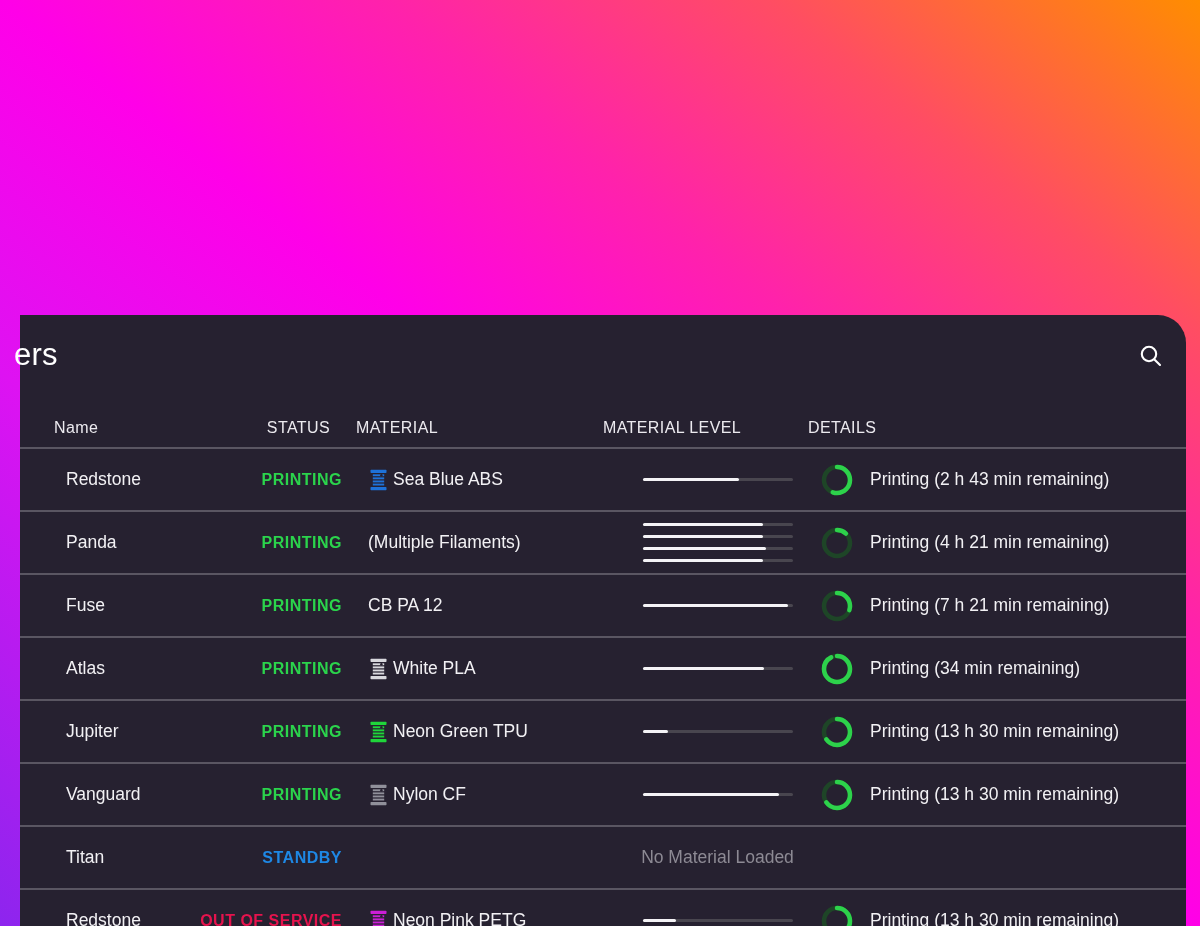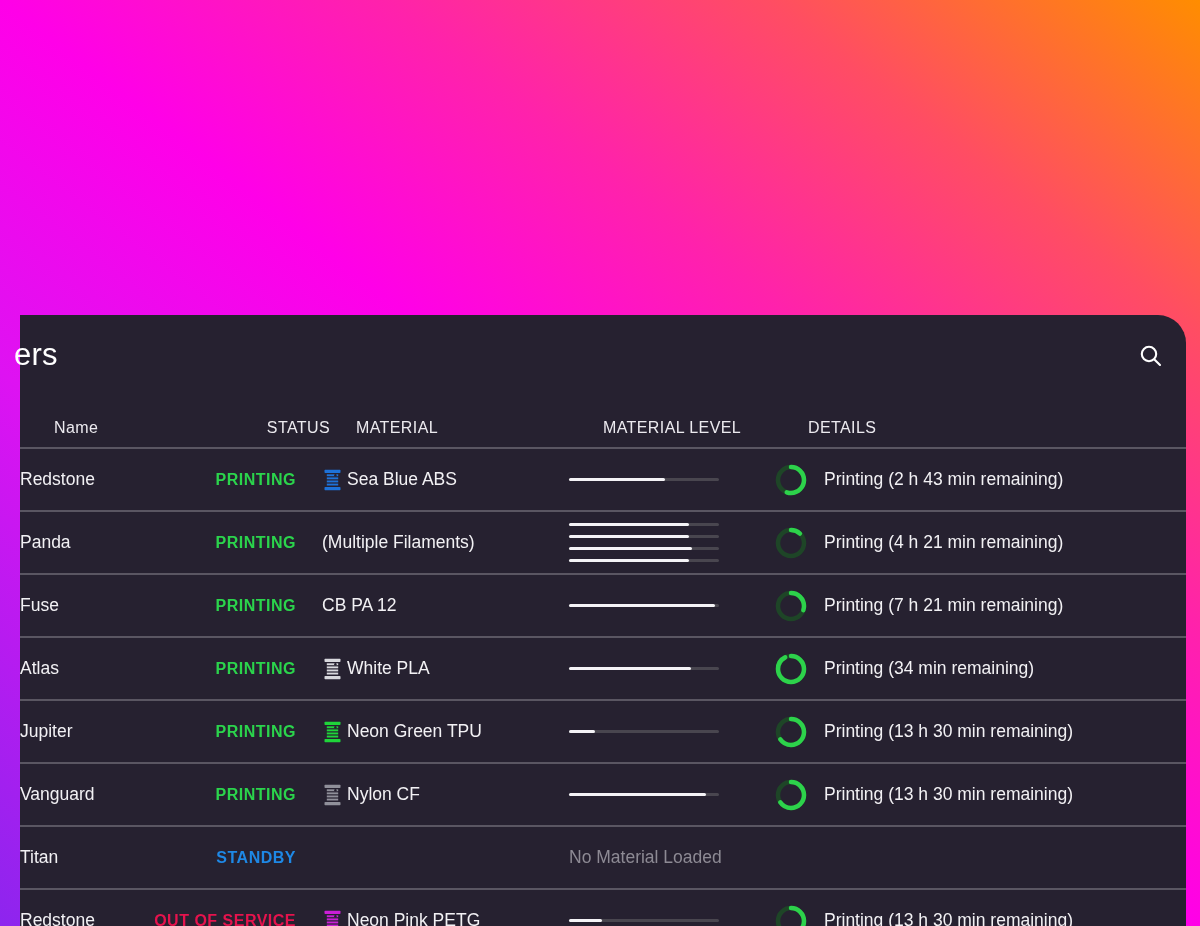--- a/index.html
+++ b/index.html
@@ -24,27 +24,27 @@
   .hdr{
     display:grid;grid-template-columns:120px 156px 273px 205px 1fr;
     align-items:end;height:42px;padding:0 0 10px 34px;box-sizing:content-box;
   }
   .hdr .h{font-size:16px;color:#eceaef;letter-spacing:.4px;font-weight:400;}
   .hdr .h.center{text-align:right;}
   .hdr .h.pad{padding-left:26px;}
   .rows{}
   .row{
     display:grid;grid-template-columns:120px 156px 273px 205px 1fr;
-    align-items:center;height:61px;
+    align-items:center;height:61px;padding-left:46px;
     border-top:2px solid #5a5662;cursor:pointer;
   }
   .cell-name{font-size:17.5px;color:#f2f1f4;}
   .cell-status{text-align:right;font-size:16px;font-weight:700;letter-spacing:.5px;}
   .cell-material{display:flex;align-items:center;gap:4px;padding-left:26px;font-size:17.5px;color:#f2f1f4;}
-  .cell-level{display:flex;flex-direction:column;justify-content:center;gap:9px;}
+  .cell-level{display:flex;flex-direction:column;justify-content:center;gap:9px;align-items:center;}
   .cell-details{display:flex;align-items:center;gap:16px;font-size:17.5px;color:#f2f1f4;}
   .bar-track{width:150px;height:3px;border-radius:2px;background:#49464f;position:relative;}
   .bar-fill{position:absolute;left:0;top:0;height:3px;border-radius:2px;background:#f4f3f6;}
   .no-material{font-size:17.5px;color:#8d8a94;}
   .spool{flex:0 0 auto;display:block;}
   .ring{flex:0 0 auto;display:block;}
 </style>
 </head>
 <body>
 

